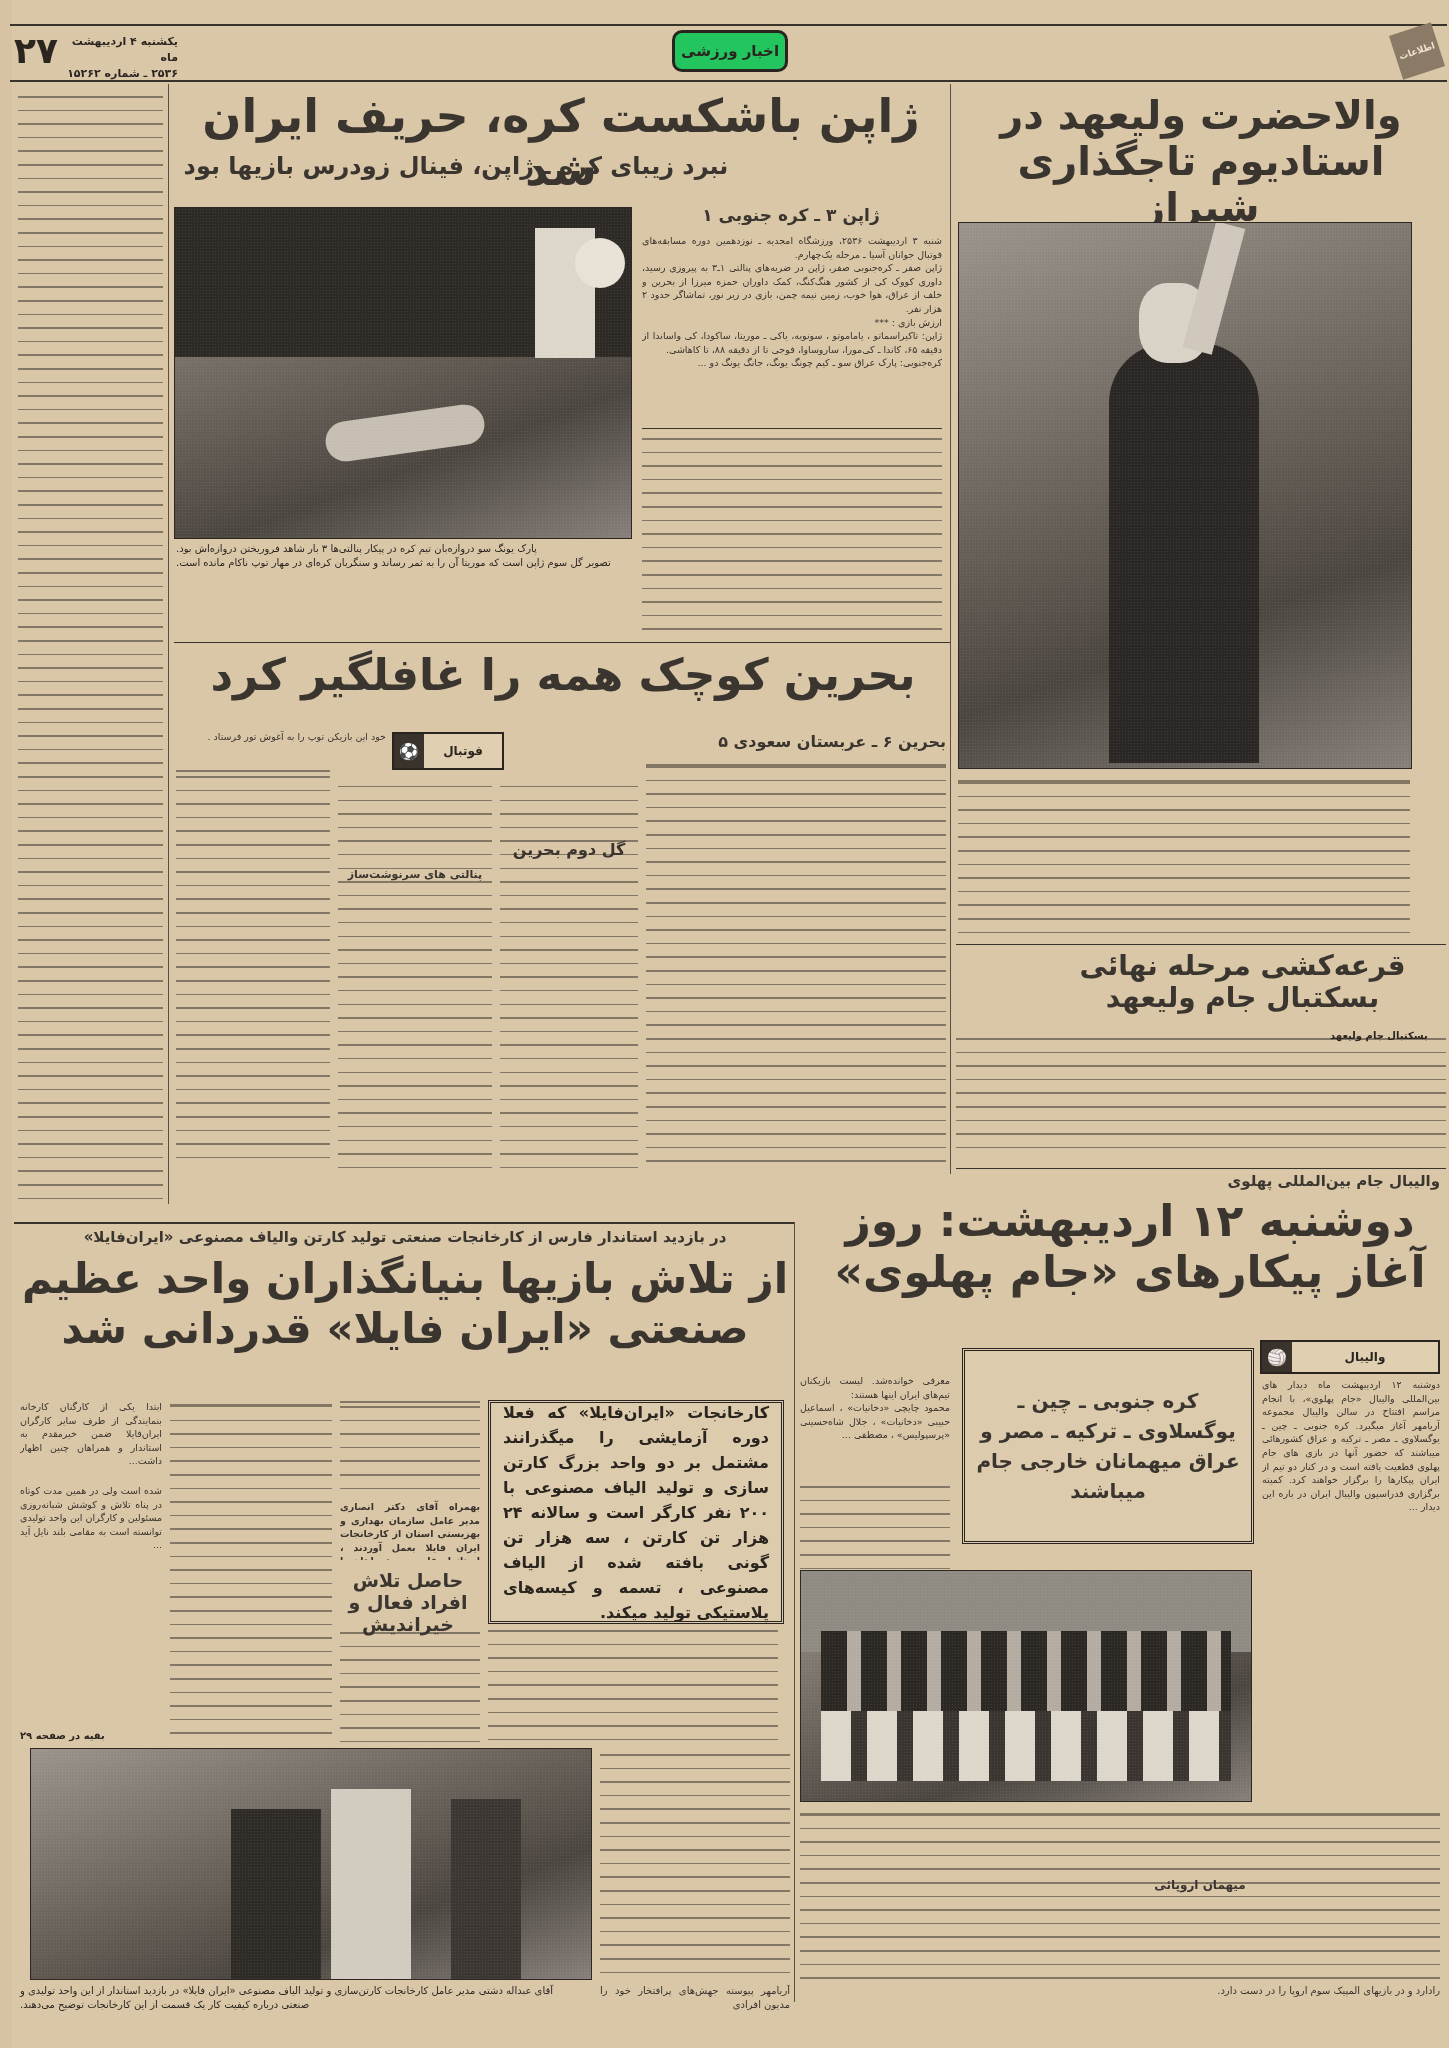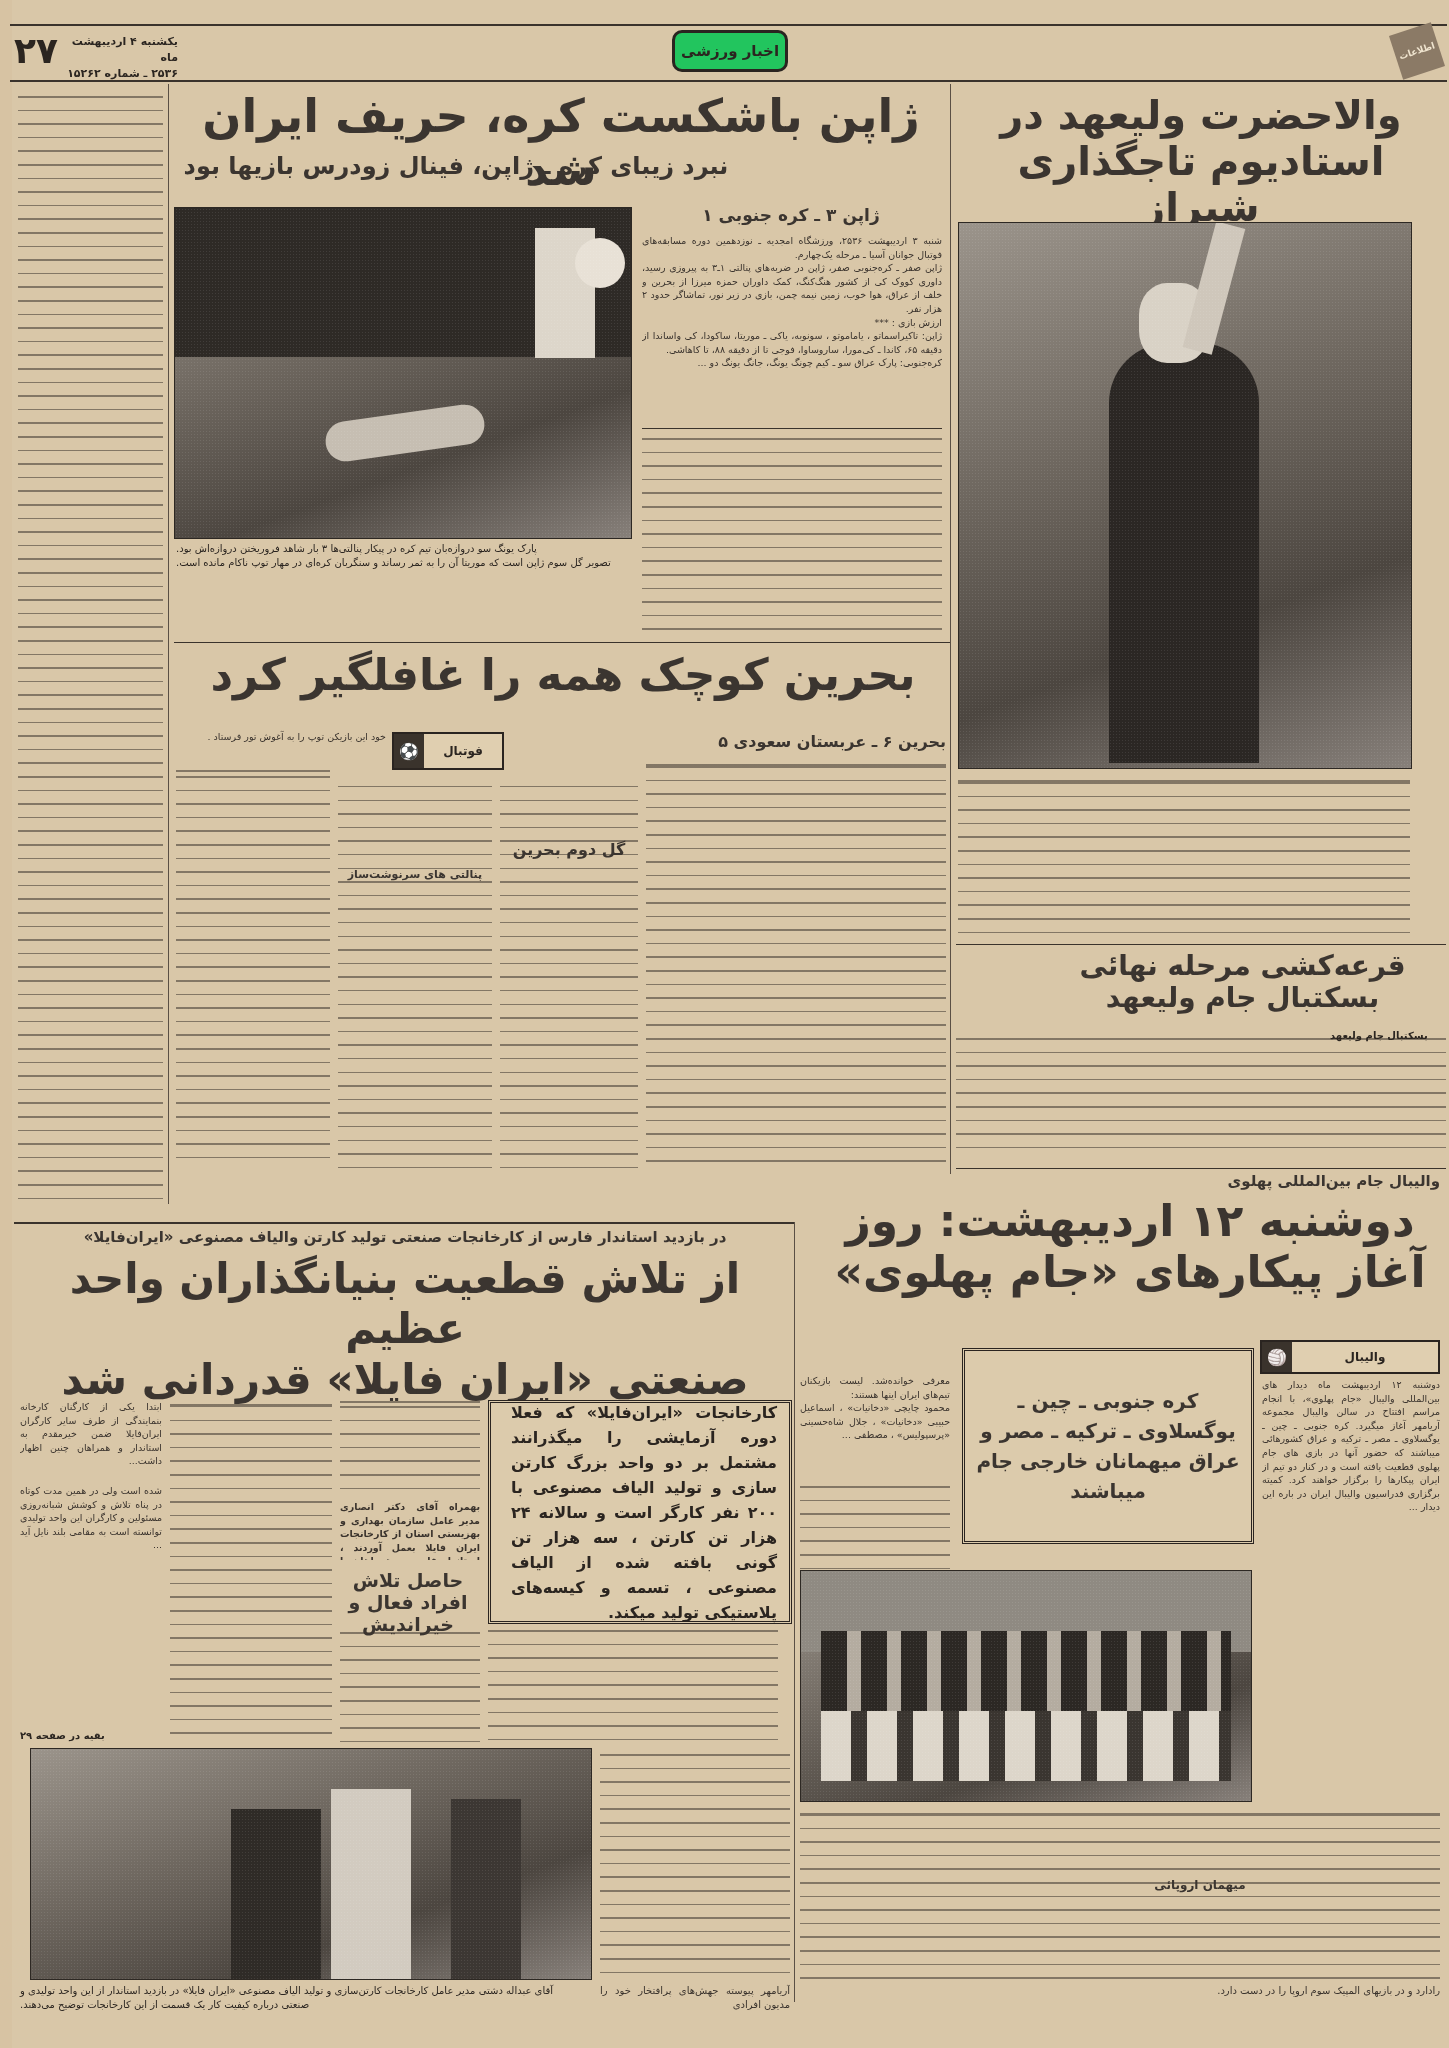--- a/index.html
+++ b/index.html
@@ -178,24 +178,24 @@
   <div style="position:absolute; left:20px; top:140px; width:410px; height:70px; background:repeating-linear-gradient(90deg,#ddd6ca 0 30px,#3a3530 30px 46px);"></div>
 </div>
 <div class="abs body-text filler" style="left:800px; top:1808px; width:640px; height:178px;"></div>
 <div class="abs subhead" style="left:1140px; top:1878px; width:120px; font-size:12px;">میهمان اروپائی</div>
 <div class="abs body-text" style="left:1150px; top:1984px; width:290px; height:16px; font-size:10px;">رادارد و در بازیهای المپیک سوم اروپا را در دست دارد.</div>
 
 <div class="rule-h" style="left:14px; top:1222px; width:780px; height:2px;"></div>
 <div class="rule-v" style="left:794px; top:1222px; height:780px;"></div>
 <div class="abs subhead" style="left:20px; top:1228px; width:770px; font-size:15px;">در بازدید استاندار فارس از کارخانجات صنعتی تولید کارتن والیاف مصنوعی «ایران‌فایلا»</div>
 <div class="abs headline" style="left:20px; top:1254px; width:770px; font-size:42px; line-height:1.2;">
-  <div>از تلاش قطعیت بنیانگذاران واحد عظیم</div>
+  <div>از تلاش بازیها بنیانگذاران واحد عظیم</div>
   <div>صنعتی «ایران فایلا» قدردانی شد</div>
 </div>
-<div class="boxed" style="left:488px; top:1400px; width:290px; height:218px; display:flex; align-items:center; justify-content:center;padding-left:8px;">
+<div class="boxed" style="left:488px; top:1400px; width:290px; height:218px; display:flex; align-items:center; justify-content:center;">
   <div style="font-size:16px; line-height:25px; font-weight:bold; text-align:justify; padding:8px 12px;">کارخانجات «ایران‌فایلا» که فعلا دوره آزمایشی را میگذرانند مشتمل بر دو واحد بزرگ کارتن سازی و تولید الیاف مصنوعی با ۲۰۰ نفر کارگر است و سالانه ۲۴ هزار تن کارتن ، سه هزار تن گونی بافته شده از الیاف مصنوعی ، تسمه و کیسه‌های پلاستیکی تولید میکند.</div>
 </div>
 <div class="abs body-text filler" style="left:488px; top:1624px; width:290px; height:118px;"></div>
 <div class="abs body-text filler" style="left:340px; top:1400px; width:140px; height:100px;"></div>
 <div class="abs body-text" style="left:340px; top:1500px; width:140px; height:60px; font-weight:bold;">بهمراه آقای دکتر انصاری مدیر عامل سازمان بهداری و بهزیستی استان از کارخانجات ایران فایلا بعمل آوردند ، استاندار فارس و همراهان با استقبال آقایان عبداله دشتی ...</div>
 <div class="abs headline" style="left:338px; top:1570px; width:140px; font-size:19px;">حاصل تلاش افراد فعال و خیراندیش</div>
 <div class="abs body-text filler" style="left:340px; top:1626px; width:140px; height:116px;"></div>
 <div class="abs body-text filler" style="left:170px; top:1400px; width:162px; height:342px;"></div>
 <div class="abs body-text" style="left:20px; top:1400px; width:142px; height:330px;">
   <div>ابتدا یکی از کارگنان کارخانه بنمایندگی از طرف سایر کارگران ایران‌فایلا ضمن خیرمقدم به استاندار و همراهان چنین اظهار داشت...</div>

